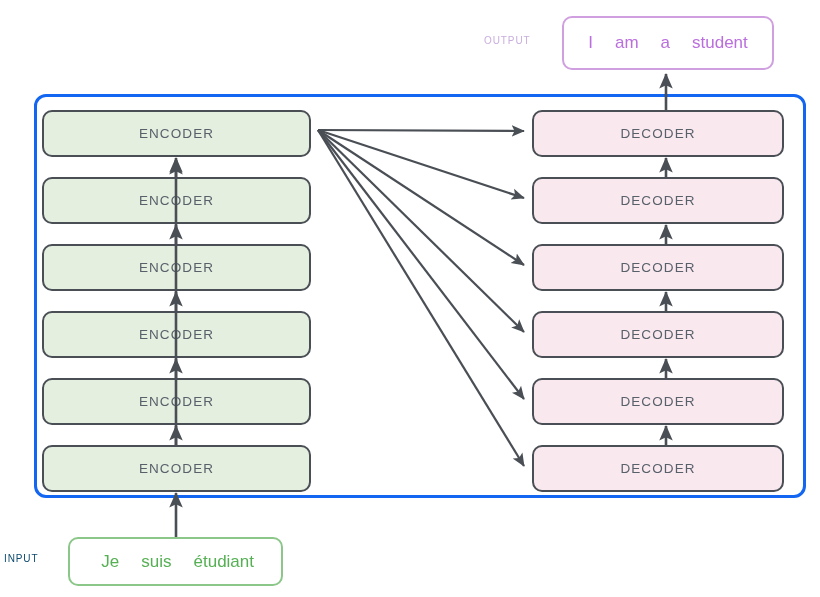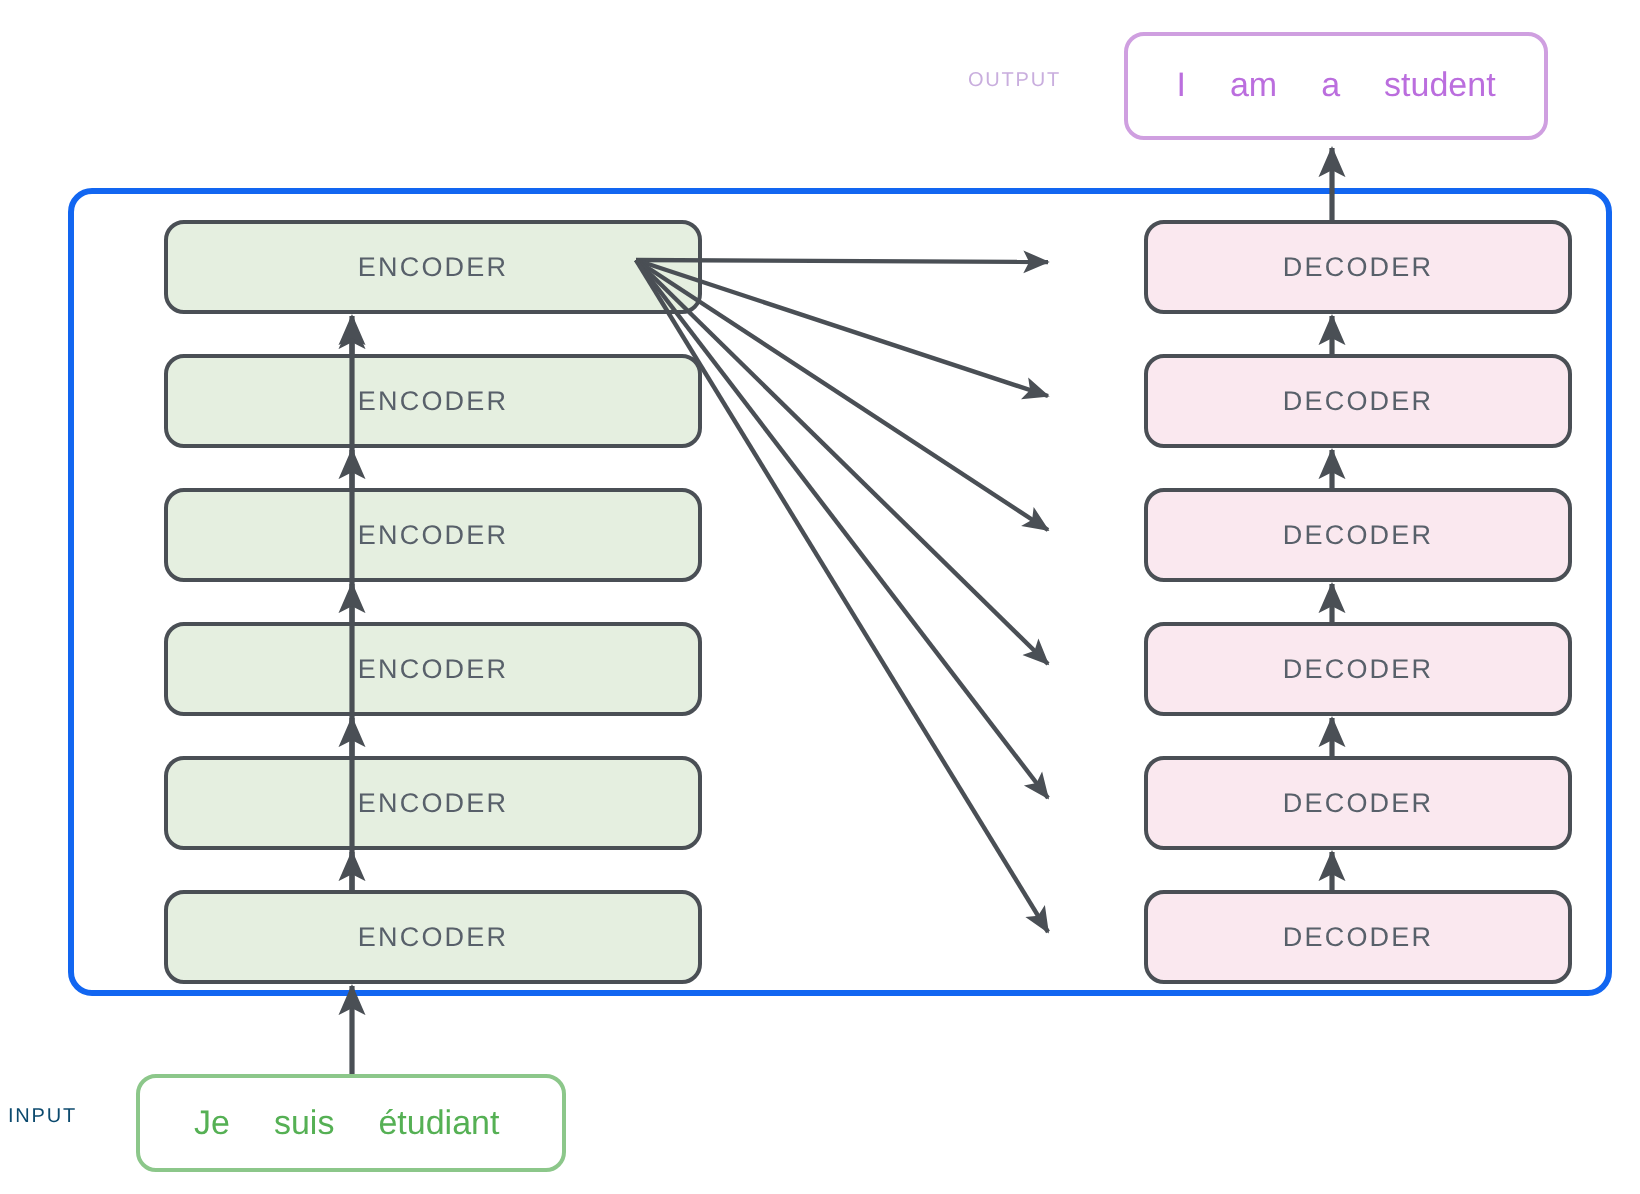--- a/index.html
+++ b/index.html
@@ -34,36 +34,35 @@
   
   .block {
     position: absolute;
     height: 47px;
     border: 2.5px solid #4a4f55;
     border-radius: 10px;
     box-sizing: border-box;
     display: flex;
     align-items: center;
     justify-content: center;
-    margin-left: 40px;
   }
   .block .block-label {
     font-size: 13.5px;
     letter-spacing: 1.1px;
     color: #58606a;
     font-family: "Liberation Sans", sans-serif;
   }
   .encoder {
     left: 42px;
     width: 269px;
     background: #e5efe0;
   }
   .decoder {
     left: 532px;
-    width: 214px;
+    width: 252px;
     background: #fae8ef;
   }
 
   
   .io-box {
     position: absolute;
     border-radius: 10px;
     box-sizing: border-box;
     display: flex;
     align-items: center;
@@ -90,21 +89,21 @@
     justify-content: center;
   }
   #output-box .tok { color: #bb6ede; }
 
   #input-box {
     left: 68px;
     top: 537px;
     width: 215px;
     height: 49px;
     border: 2px solid #8cc78a;
-    justify-content: flex-start;
+    justify-content: flex-end;
   }
   #input-box .tok { color: #55b054; }
 
   
   .io-caption {
     position: absolute;
     font-size: 10px;
     letter-spacing: 0.9px;
     font-family: "Liberation Sans", sans-serif;
   }

